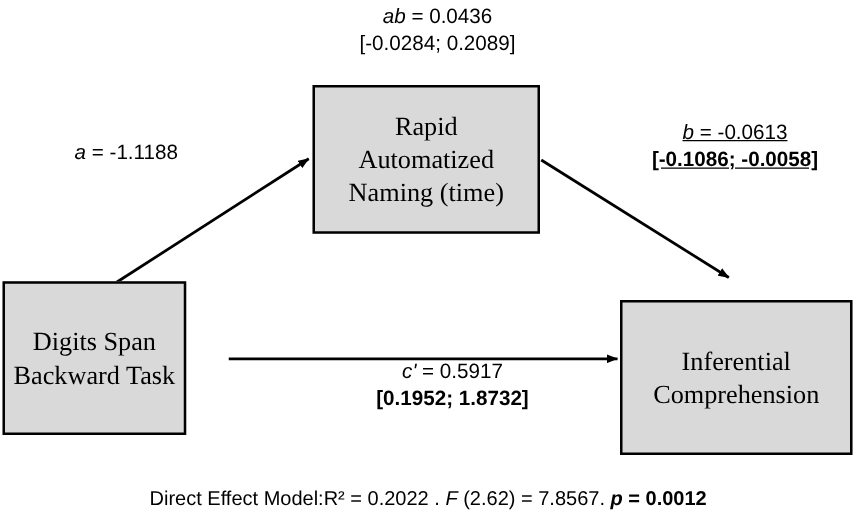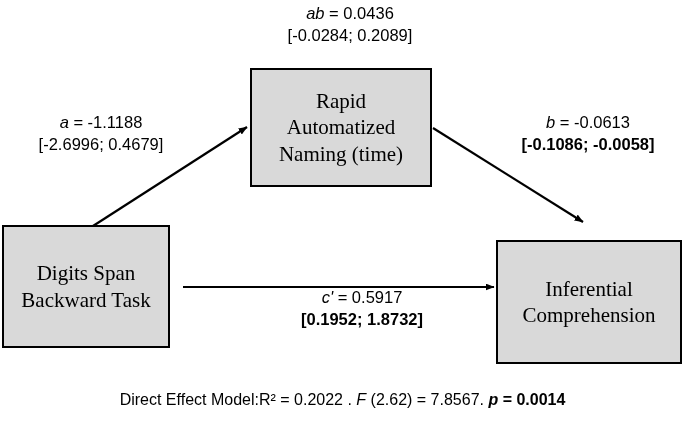--- a/index.html
+++ b/index.html
@@ -42,41 +42,41 @@
     justify-content: center;
     font-family: "Liberation Serif", serif;
     font-size: 21px;
     line-height: 1.26;
     color: #000000;
     text-align: center;
     white-space: nowrap;
   }
   .node-line { display: block; }
 
-  #node-predictor { left: 2px;   top: 225px; width: 168px; height: 123px; }
+  #node-predictor { left: 2px;   top: 225px; width: 147px; height: 123px; }
   #node-mediator  { left: 250px; top: 68px;  width: 182px; height: 119px; }
   #node-outcome   { left: 496px; top: 240px; width: 186px; height: 124px; }
 
   
   .path-label {
     position: absolute;
     text-align: center;
     font-size: 16.5px;
     line-height: 1.32;
     color: #000000;
     white-space: nowrap;
   }
   .coef-line  { display: block; font-weight: normal; }
   .ci-line    { display: block; font-weight: normal; }
   .ci-line.sig { font-weight: bold; }
   .sym { font-style: italic; }
 
   #label-ab { left: 228px; top: 3px;   width: 244px; }
   #label-a  { left: 8px;   top: 112px; width: 186px; }
-  #label-b  { left: 492px; top: 112px; width: 192px; }
+  #label-b  { left: 492px; top: 96px; width: 192px; text-decoration: underline; }
   #label-c  { left: 252px; top: 287px; width: 220px; }
 
   
   #model-stats {
     position: absolute;
     left: 0;
     top: 390px;
     width: 685px;
     text-align: center;
     font-size: 16px;
@@ -123,28 +123,27 @@
     <span class="node-line">Comprehension</span>
   </div>
 
   <div class="path-label" id="label-ab">
     <span class="coef-line"><span class="sym">ab</span><span> = 0.0436</span></span>
     <span class="ci-line">[-0.0284; 0.2089]</span>
   </div>
 
   <div class="path-label" id="label-a">
     <span class="coef-line"><span class="sym">a</span><span> = -1.1188</span></span>
-    <span class="ci-line">[-2.6996; 0.4679]</span>
   </div>
 
   <div class="path-label" id="label-b">
     <span class="coef-line"><span class="sym">b</span><span> = -0.0613</span></span>
     <span class="ci-line sig">[-0.1086; -0.0058]</span>
   </div>
 
   <div class="path-label" id="label-c">
     <span class="coef-line"><span class="sym">c'</span><span> = 0.5917</span></span>
     <span class="ci-line sig">[0.1952; 1.8732]</span>
   </div>
 
-  <div id="model-stats"><span>Direct Effect Model:R² = 0.2022 . </span><span class="ital">F</span><span> (2.62) = 7.8567. </span><span class="bold-ital">p</span><span class="bold"> = 0.0014</span></div>
+  <div id="model-stats"><span>Direct Effect Model:R² = 0.2022 . </span><span class="ital">F</span><span> (2.62) = 7.8567. </span><span class="bold-ital">p</span><span class="bold"> = 0.0012</span></div>
 
 </div>
 
 </body></html>

